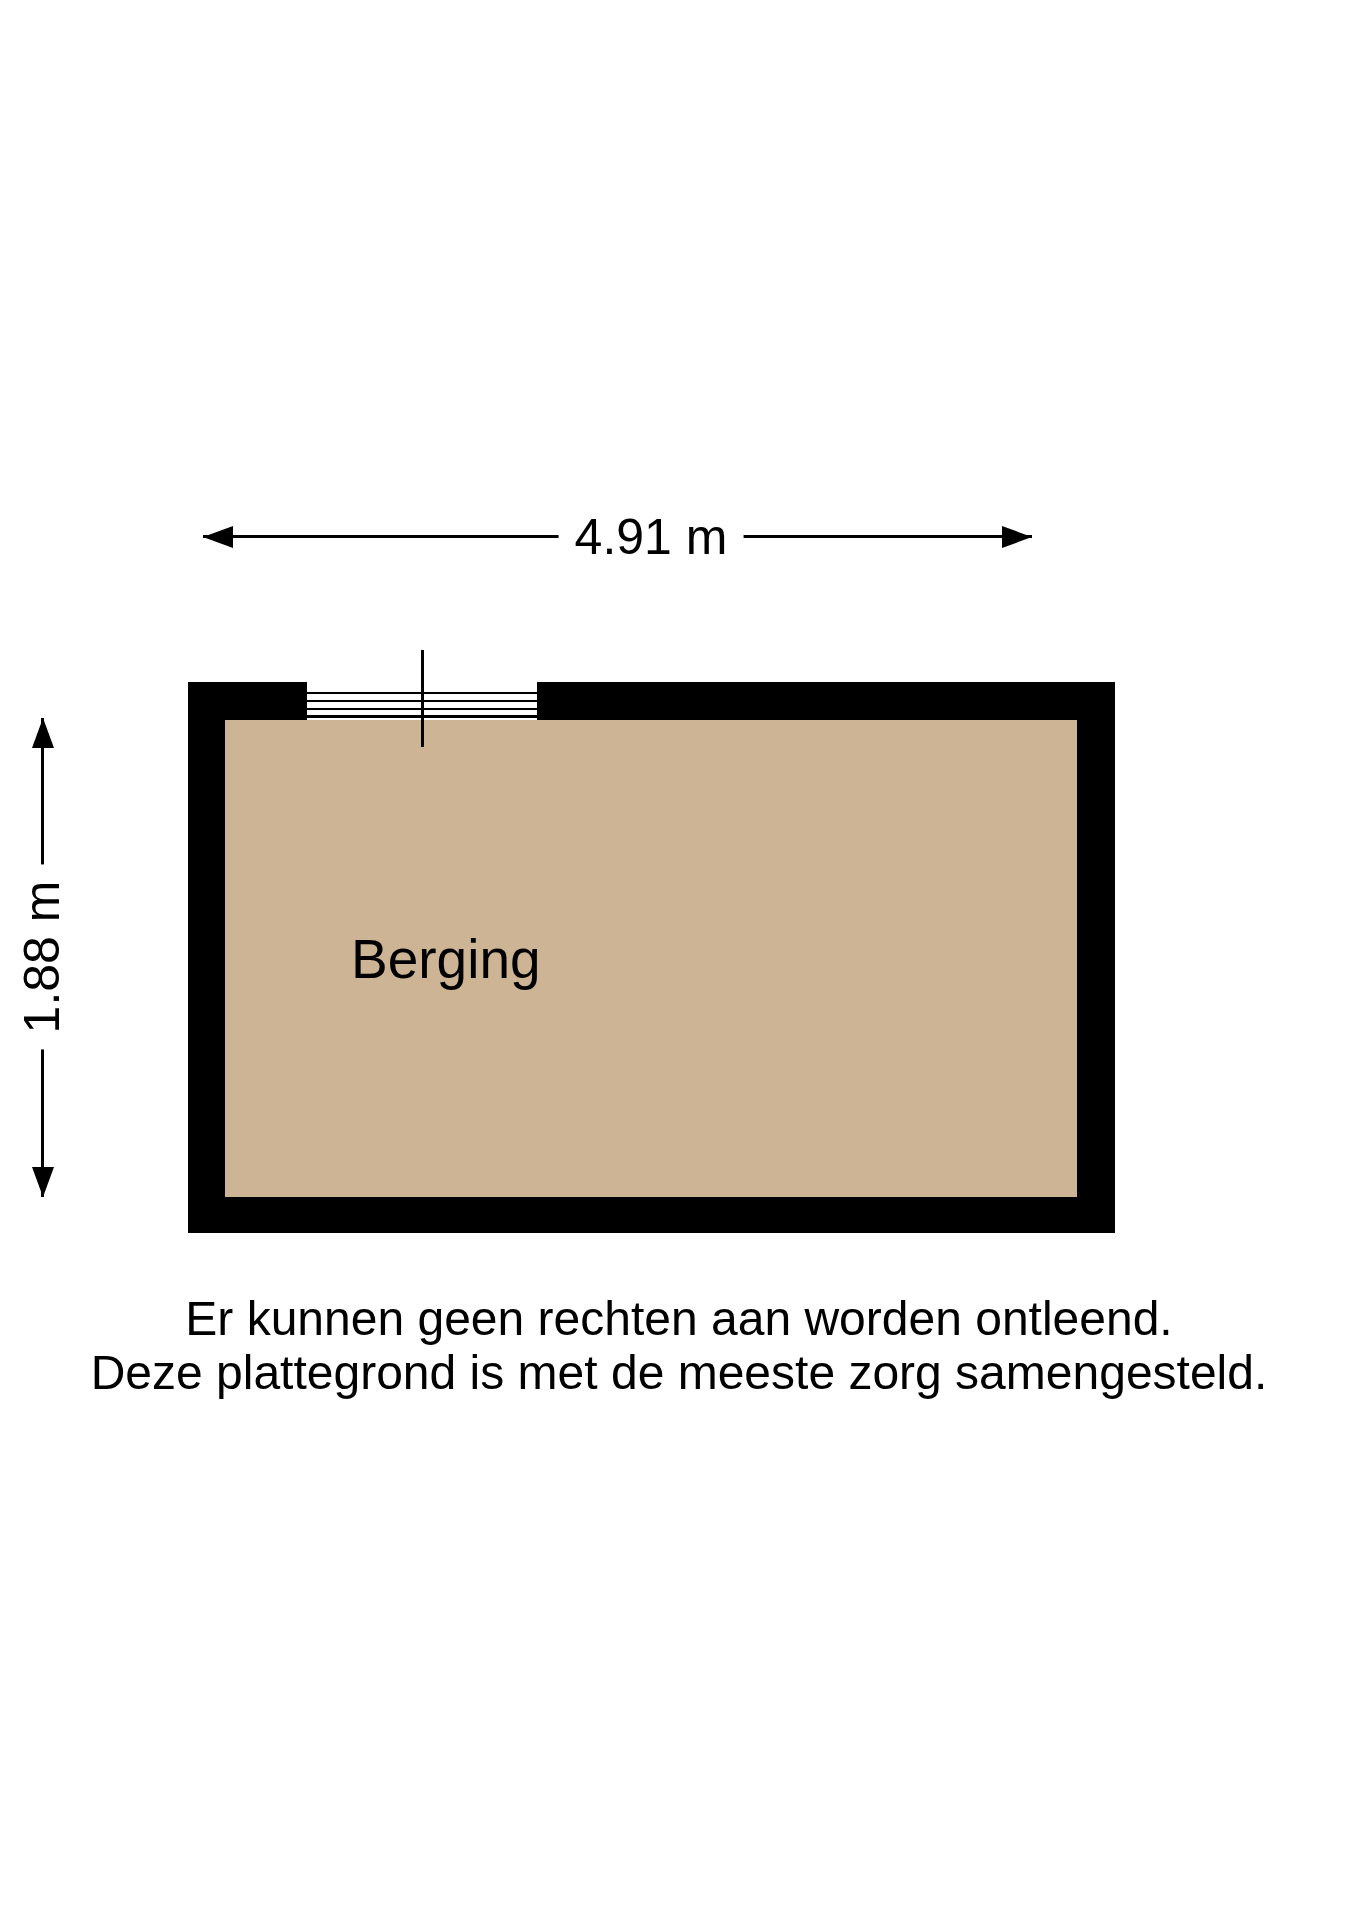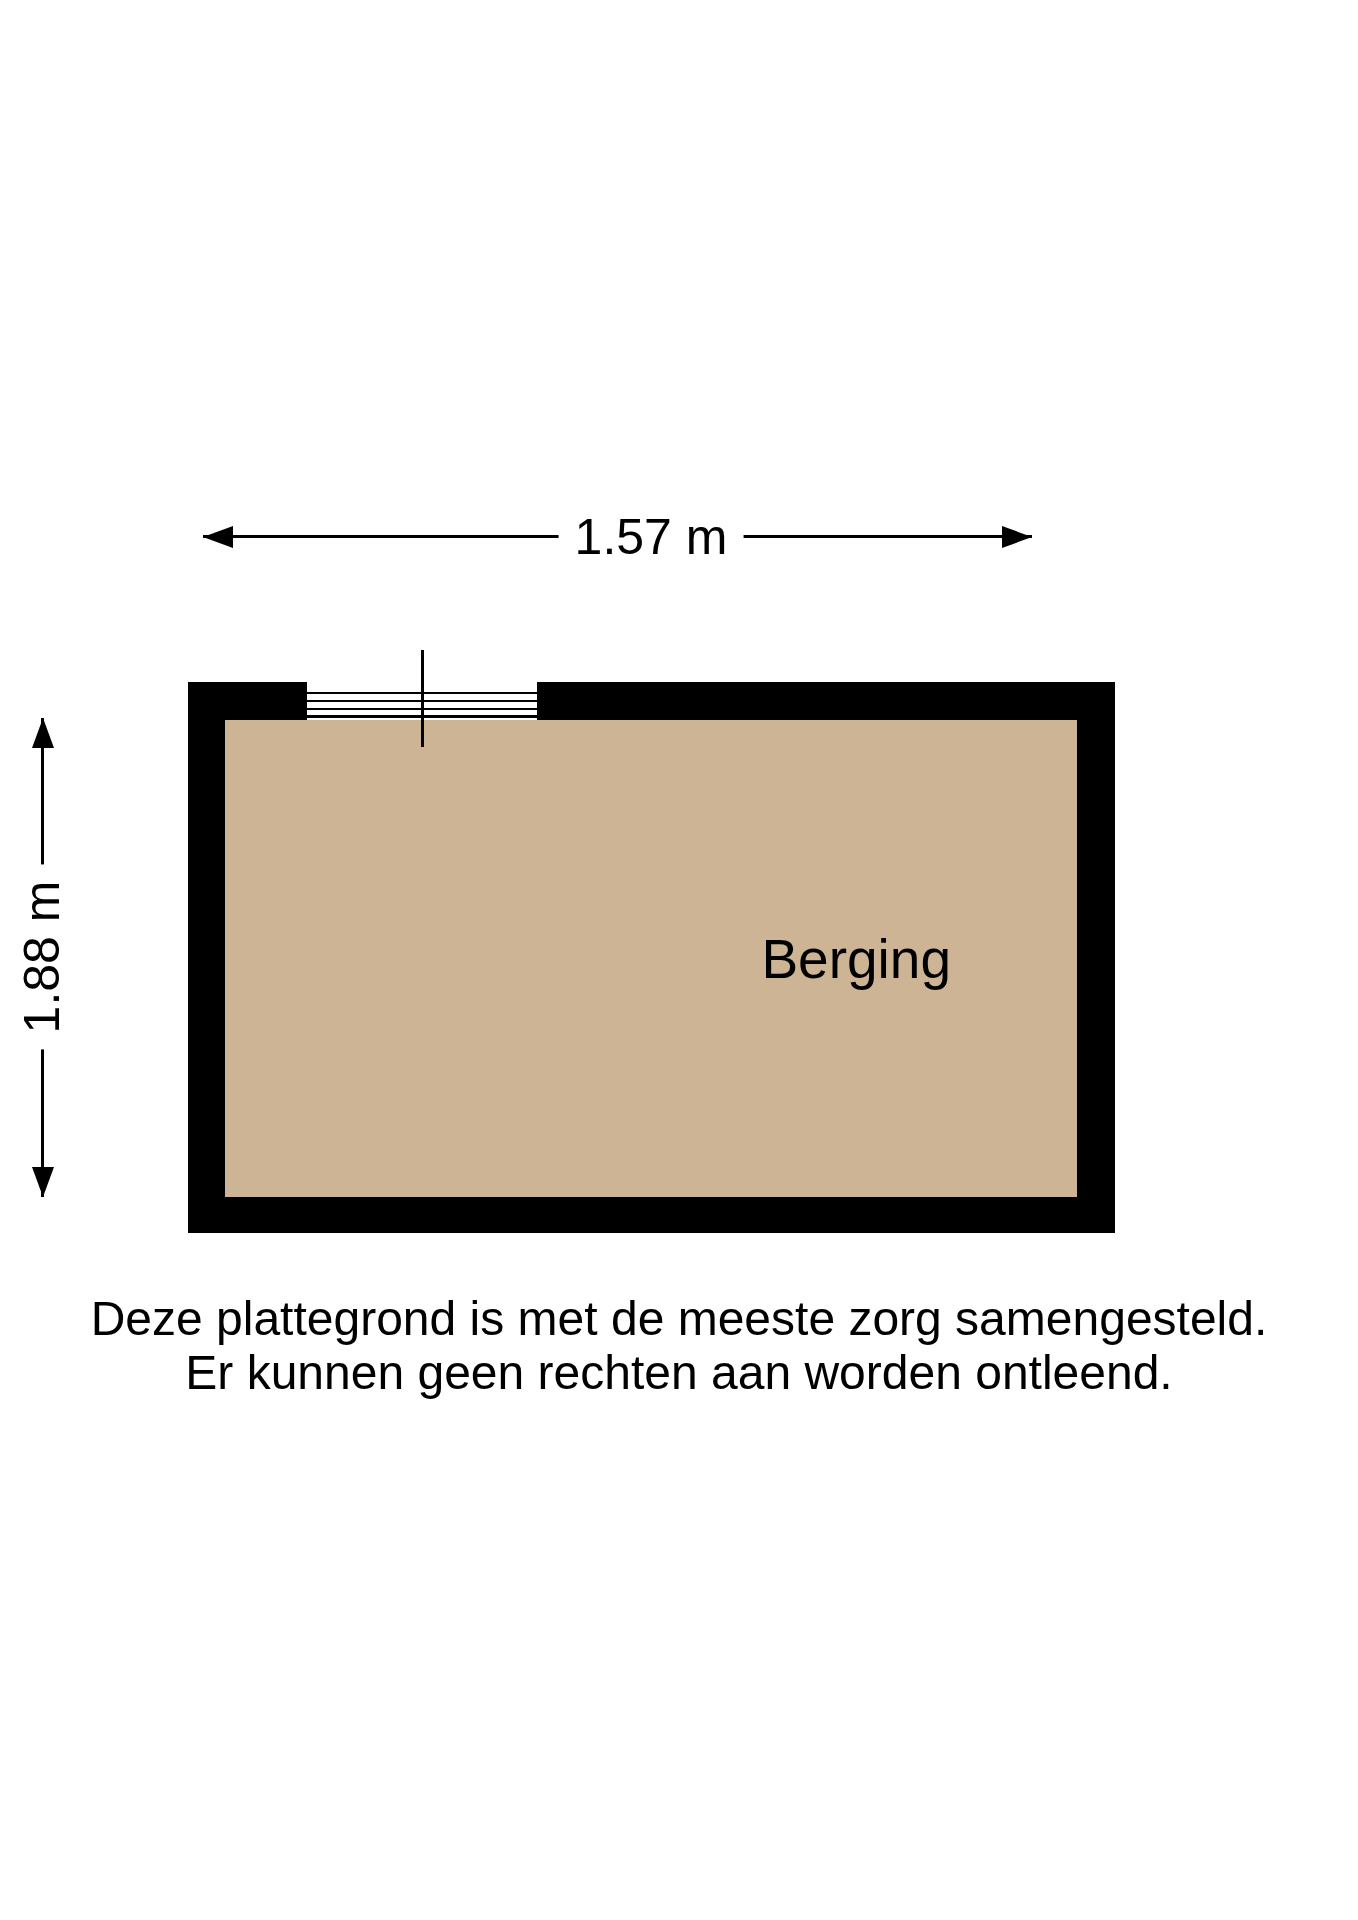--- a/index.html
+++ b/index.html
@@ -107,21 +107,21 @@
     position: absolute;
     left: 421px; top: 650px;
     width: 3px; height: 97px;
     background: var(--line, #000);
   }
   
   .room-label-block {
     position: absolute;
     left: 351px; top: 928px;
     width: 600px;
-    text-align: right;
+    text-align: left;
   }
   .room-name {
     font-size: 55px;
     line-height: 1.15;
     color: var(--text, #000);
   }
   .room-height {
     font-size: 42px;
     line-height: 1.25;
     color: var(--text, #000);
@@ -139,21 +139,21 @@
 </style>
 </head>
 <body>
 
 <div class="canvas">
 
   <div>
     <div class="dim-line-h"></div>
     <div class="arrow left"></div>
     <div class="arrow right"></div>
-    <div class="dim-label width">1.57 m</div>
+    <div class="dim-label width">4.91 m</div>
   </div>
 
   <div>
     <div class="dim-line-v"></div>
     <div class="arrow up"></div>
     <div class="arrow down"></div>
     <div class="dim-label height">1.88 m</div>
   </div>
 
   <div class="room">
@@ -165,17 +165,17 @@
       <div class="pane p4"></div>
     </div>
   </div>
   <div class="window-marker"></div>
 
   <div class="room-label-block">
     <div class="room-name">Berging</div>
   </div>
 
   <div class="disclaimer">
+    <div>Er kunnen geen rechten aan worden ontleend.</div>
     <div>Deze plattegrond is met de meeste zorg samengesteld.</div>
-    <div>Er kunnen geen rechten aan worden ontleend.</div>
   </div>
 
 </div>
 
 </body></html>

